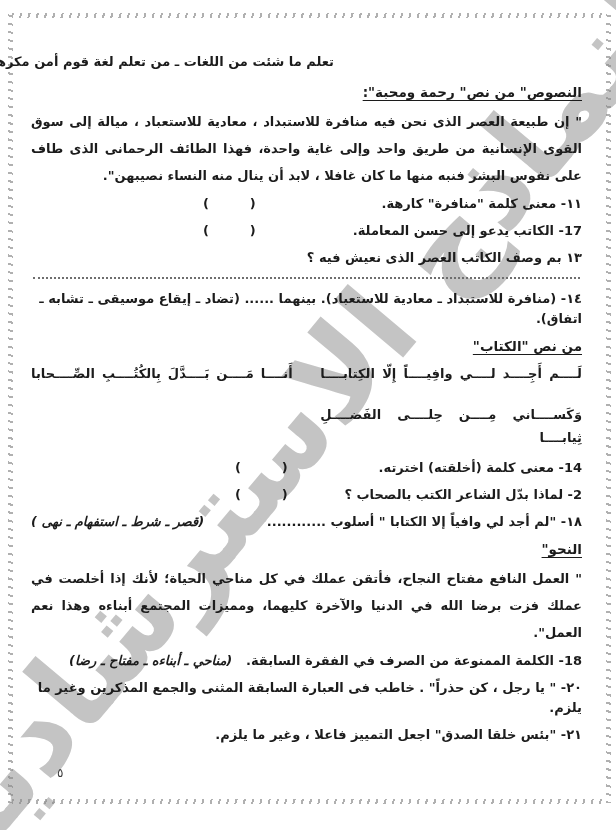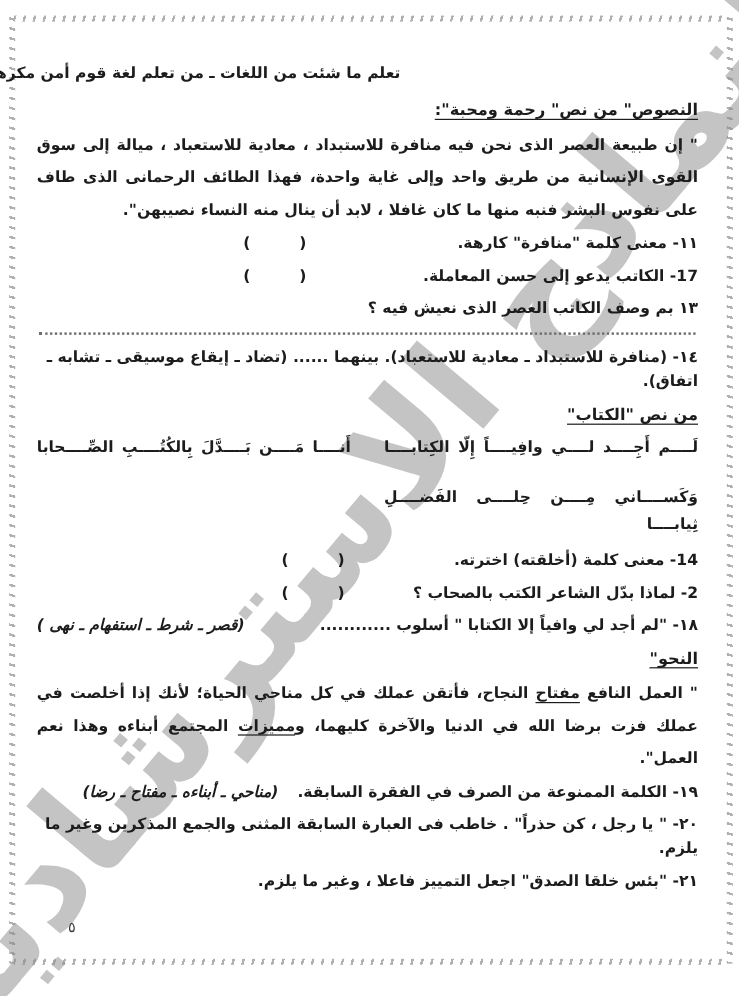--- a/index.html
+++ b/index.html
@@ -53,21 +53,21 @@
 
   .verses { margin:4px 0 8px 0; }
   .verse-row { display:flex; justify-content:space-between; margin-bottom:9px; line-height:23px; }
   .hemistich { width:47.5%; text-align:justify; text-align-last:justify; }
 
   .flex-row { display:flex; justify-content:space-between; align-items:baseline; margin-bottom:7px; }
   .options { white-space:nowrap;font-style:italic; }
   .opt-indent { margin-left:38px; }
 
   .g-para { text-align:justify; line-height:27px; margin-bottom:5px; }
-  .uline { text-decoration:underline; text-underline-offset:3px; }
+  .uline { text-underline-offset:3px; }
 
   .page-num {
     position:absolute; left:57px; top:766px; z-index:2;
     font-size:12px; font-weight:400; color:#3a3a3a;
   }
 </style>
 </head>
 <body>
 
 <div class="page">
@@ -140,21 +140,21 @@
       <span class="options">(قصر ـ شرط ـ استفهام ـ نهى )</span>
     </div>
 
     <div class="sec-heading">النحو"</div>
 
     <div class="g-para">
       <span>" العمل النافع </span><span class="uline">مفتاح</span><span> النجاح، فأتقن عملك في كل مناحي الحياة؛ لأنك إذا أخلصت في عملك فزت برضا الله في الدنيا والآخرة كليهما، و</span><span class="uline">مميزات</span><span> المجتمع أبناءه وهذا نعم العمل".</span>
     </div>
 
     <div class="flex-row">
-      <span>١٩- الكلمة الممنوعة من الصرف في الفقرة السابقة.</span>
+      <span>18- الكلمة الممنوعة من الصرف في الفقرة السابقة.</span>
       <span class="options opt-indent">(مناحي ـ أبناءه ـ مفتاح ـ رضا)</span>
     </div>
 
     <div class="q-row">
       <span>٢٠- " يا رجل ، كن حذراً" . خاطب فى العبارة السابقة المثنى والجمع  المذكرين وغير ما يلزم.</span>
     </div>
 
     <div class="q-row">
       <span>٢١- "بئس خلقا الصدق" اجعل التمييز فاعلا ، وغير ما يلزم.</span>
     </div>

